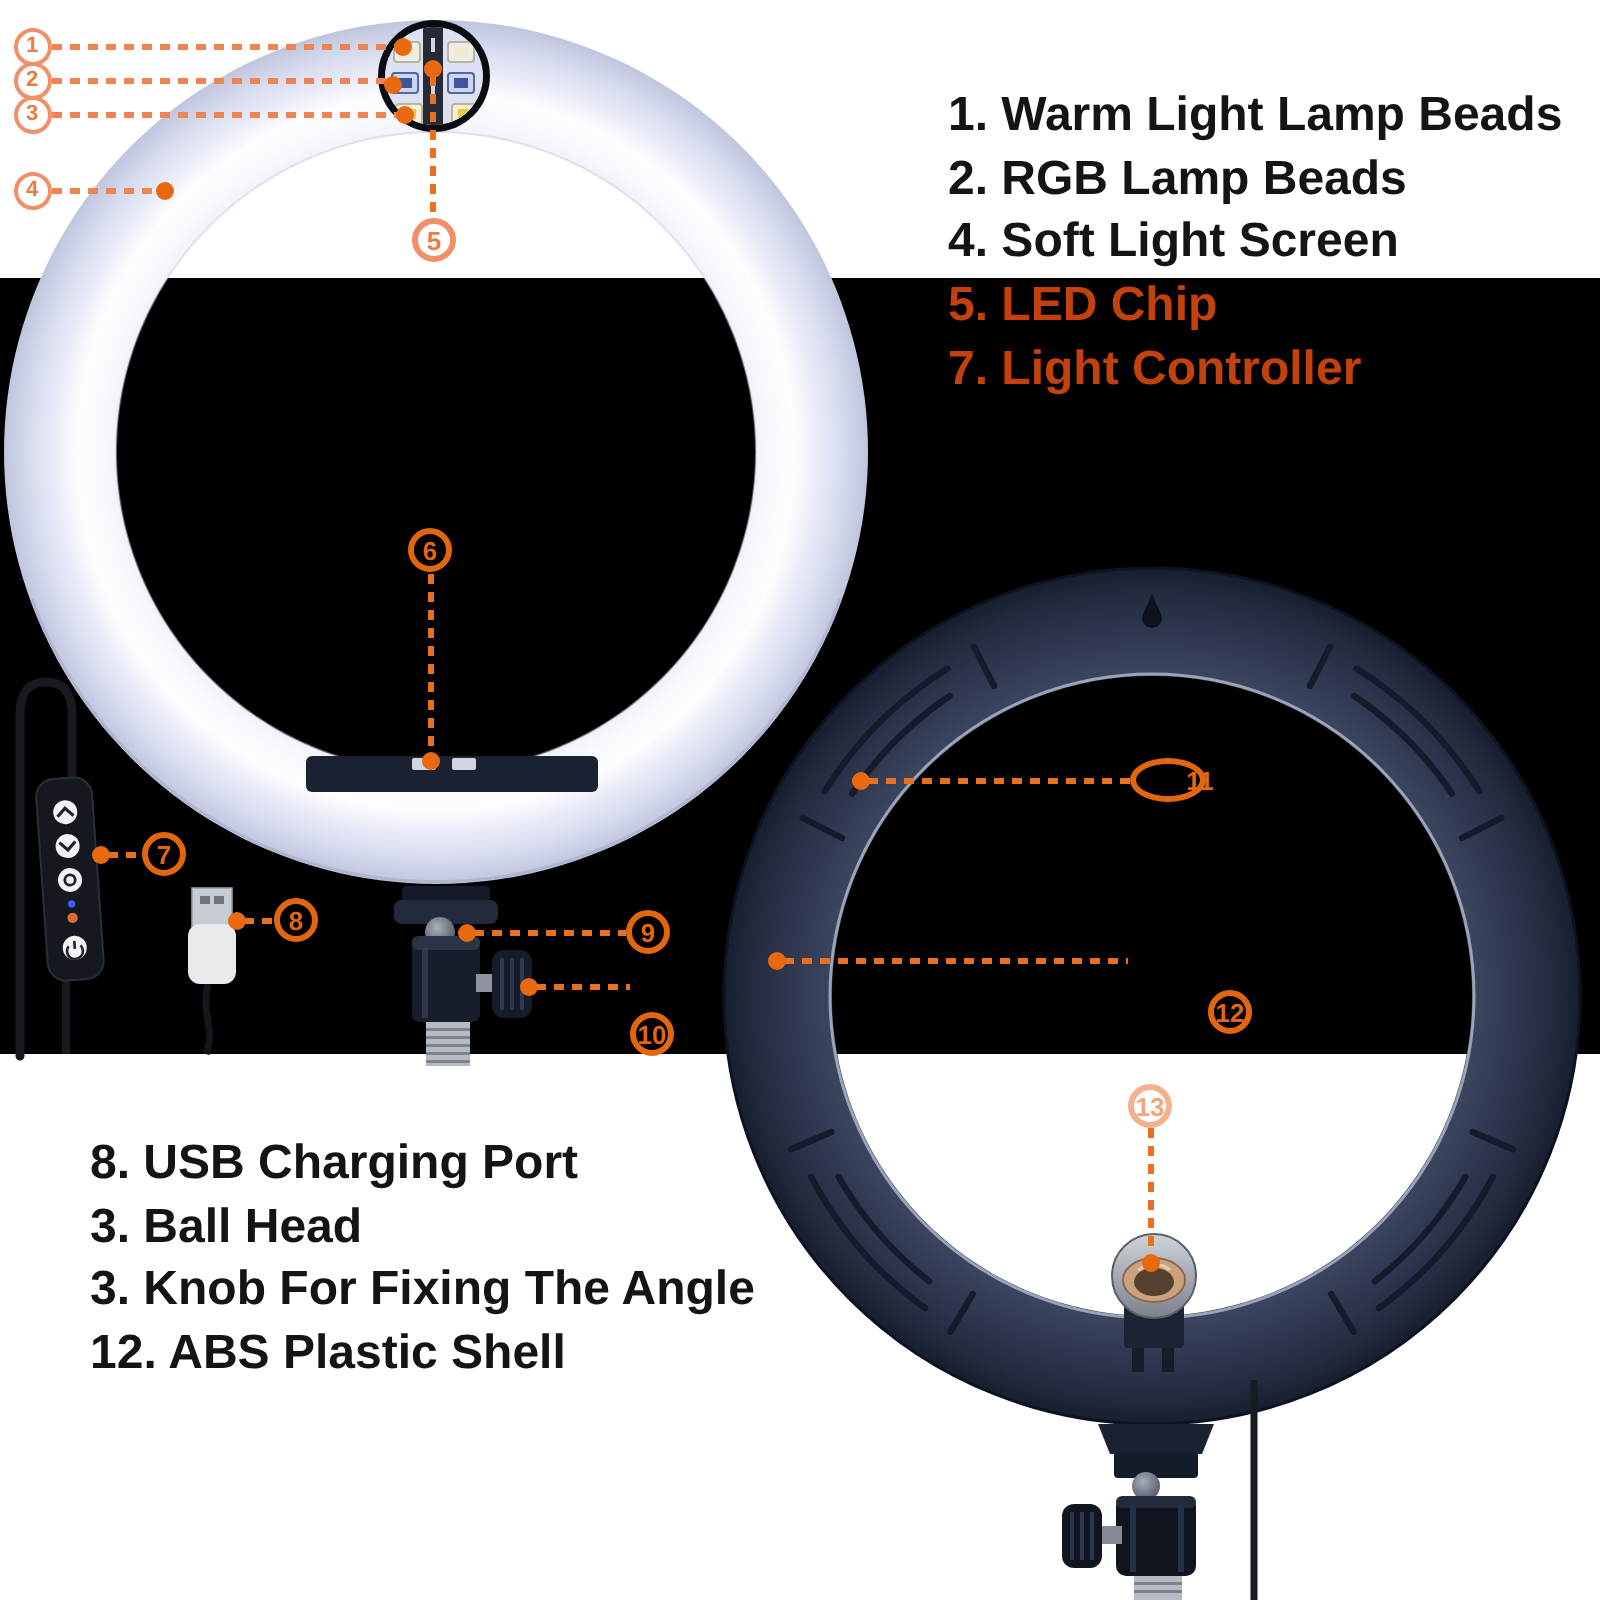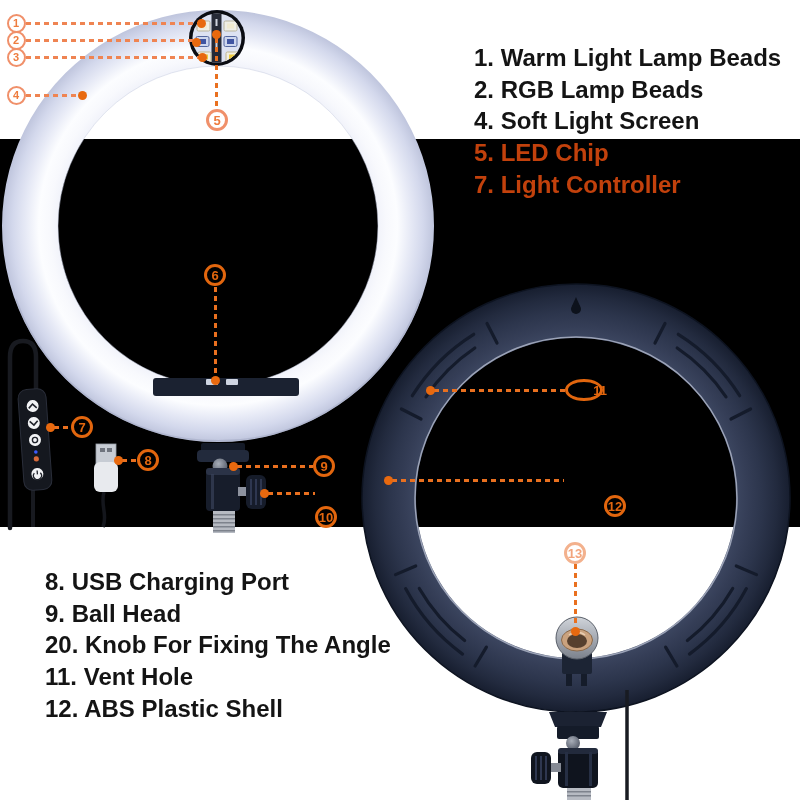--- a/index.html
+++ b/index.html
@@ -216,23 +216,22 @@
       <li>1. Warm Light Lamp Beads</li>
       <li>2. RGB Lamp Beads</li>
       <li>4. Soft Light Screen</li>
       <li>5. LED Chip</li>
       <li>7. Light Controller</li>
     </ul>
   </div>
   <div class="legend legend-bottom">
     <ul>
       <li>8. USB Charging Port</li>
-      <li>9. Ball Head</li>
-      <li>20. Knob For Fixing The Angle</li>
-      <li>11. Vent Hole</li>
+      <li>3. Ball Head</li>
+      <li>3. Knob For Fixing The Angle</li>
       <li>12. ABS Plastic Shell</li>
     </ul>
   </div>
 
   <div class="lead salmon" style="left:26px;top:21.5px;width:172px;"></div>
   <div class="lead salmon" style="left:26px;top:39px;width:167px;"></div>
   <div class="lead salmon" style="left:26px;top:55.5px;width:173px;"></div>
   <div class="lead salmon" style="left:26px;top:93.5px;width:53px;"></div>
   <div class="lead v" style="left:215px;top:38px;height:72px;"></div>
   <div class="lead v" style="left:213.5px;top:287px;height:90px;"></div>

